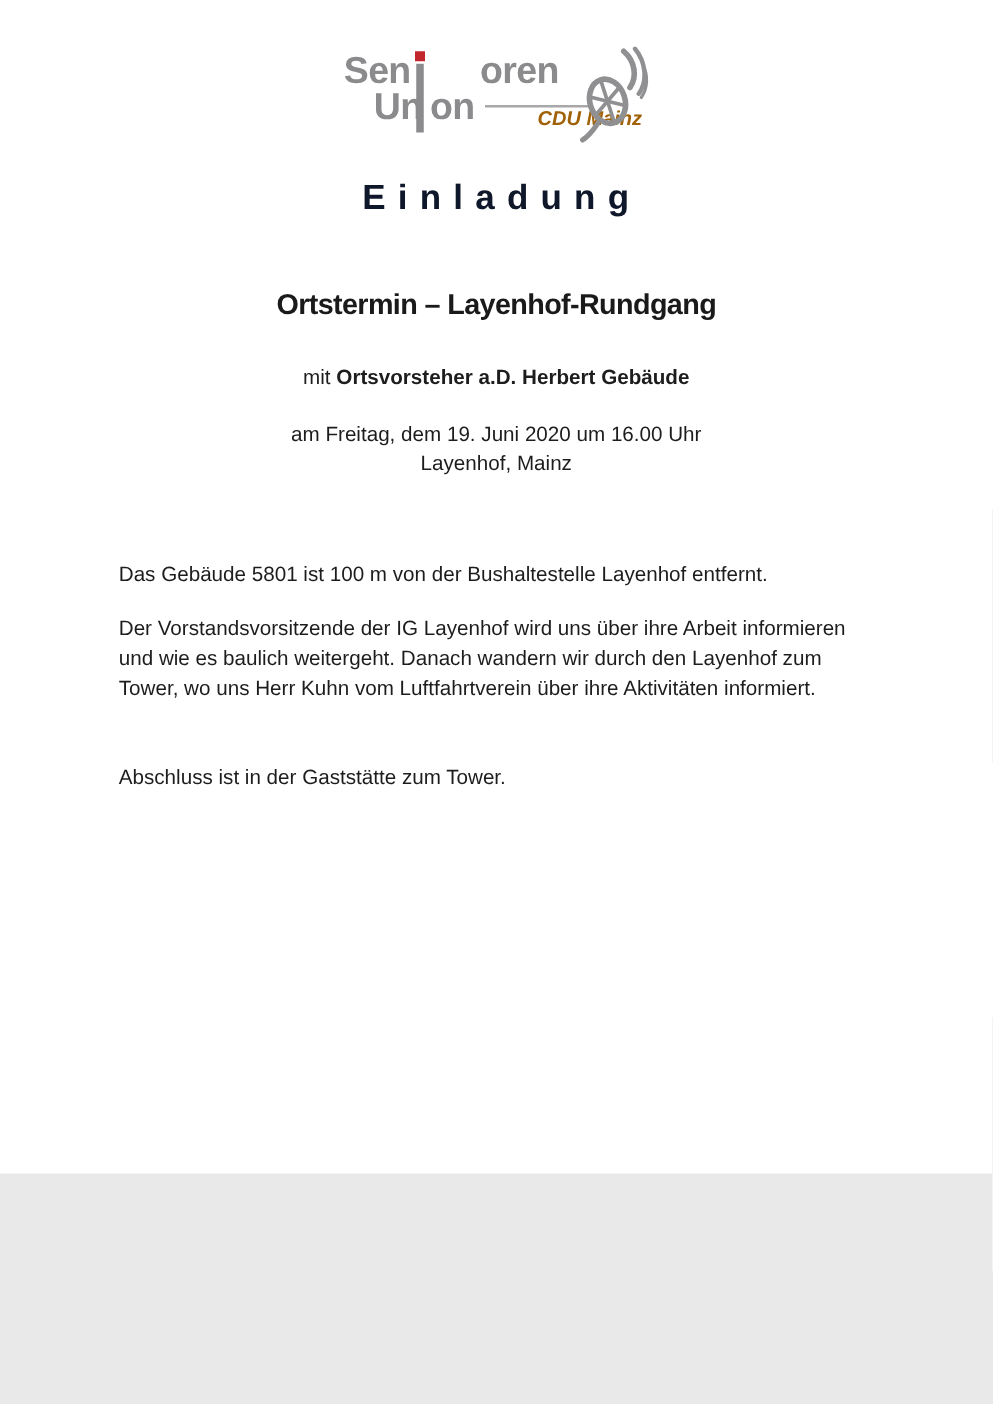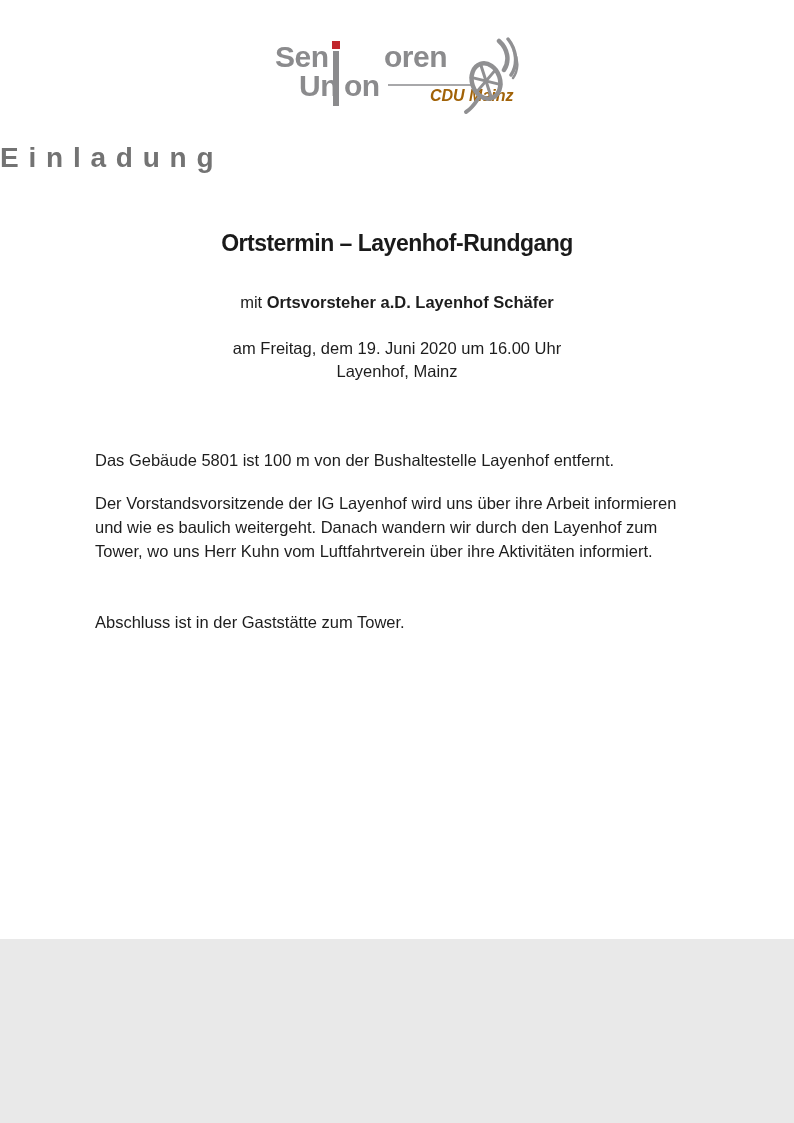--- a/index.html
+++ b/index.html
@@ -21,22 +21,22 @@
   .w1b{left:72px;top:2px;margin-left:40px;}
   .w2a{left:27px;top:31px;}
   .w2b{left:72px;top:31px;text-align:right;}
   .i-dot{position:absolute;left:60px;top:1px;width:8px;height:8px;background:#c1272d;}
   .i-stem{position:absolute;left:61px;top:11px;width:6px;height:55px;background:#8b8b8d;}
   .cdu-rule{position:absolute;left:116px;top:44px;width:84px;height:2px;background:#a8a8aa;}
   .cdu{position:absolute;left:118px;top:47px;font-size:16px;font-weight:bold;
        font-style:italic;color:#a16207;white-space:nowrap;letter-spacing:0px;margin-left:40px;}
   .wheel{position:absolute;left:186px;top:-3px;}
   
-  .heading{position:absolute;left:0;top:142px;width:794px;text-align:left;
-           font-size:28px;font-weight:bold;letter-spacing:1px;color:#737373;}
+  .heading{position:absolute;left:0;top:142px;width:794px;text-align:center;
+           font-size:28px;font-weight:bold;letter-spacing:1px;color:#0f172a;}
   .title{position:absolute;left:0;top:230px;width:794px;text-align:center;margin:0;
          font-size:23px;font-weight:bold;letter-spacing:-0.5px;color:#1a1a1a;}
   .subtitle{position:absolute;left:0;top:293px;width:794px;text-align:center;margin:0;
             font-size:16.5px;}
   .subtitle b{font-weight:bold;}
   .when-block{position:absolute;left:0;top:337px;width:794px;text-align:center;
               font-size:16.5px;line-height:23px;}
   
   .bodytext{position:absolute;left:95px;width:600px;margin:0;
             font-size:16.5px;line-height:24px;}
@@ -71,21 +71,21 @@
       <path d="M50 2 C59 13 60 28 53 38" stroke-width="3.5"></path>
       <path d="M56 14 C61 24 60 34 55 41" stroke-width="2.5"></path>
       <path d="M20 62 C16 68 13 72 8 75" stroke-width="4"></path>
     </svg>
   </div>
 
   <div class="heading">E i n l a d u n g</div>
 
   <h1 class="title">Ortstermin – Layenhof-Rundgang</h1>
 
-  <p class="subtitle"><span>mit </span><b>Ortsvorsteher a.D. Layenhof Schäfer</b></p>
+  <p class="subtitle"><span>mit </span><b>Ortsvorsteher a.D. Herbert Gebäude</b></p>
 
   <div class="when-block">
     <div>am Freitag, dem 19. Juni 2020 um 16.00 Uhr</div>
     <div>Layenhof, Mainz</div>
   </div>
 
   <p class="bodytext p1">Das Gebäude 5801 ist 100 m von der Bushaltestelle Layenhof entfernt.</p>
   <p class="bodytext p2">Der Vorstandsvorsitzende der IG Layenhof wird uns über ihre Arbeit informieren und wie es baulich weitergeht. Danach wandern wir durch den Layenhof zum Tower, wo uns Herr Kuhn vom Luftfahrtverein über ihre Aktivitäten informiert.</p>
   <p class="bodytext p3">Abschluss ist in der Gaststätte zum Tower.</p>
 

